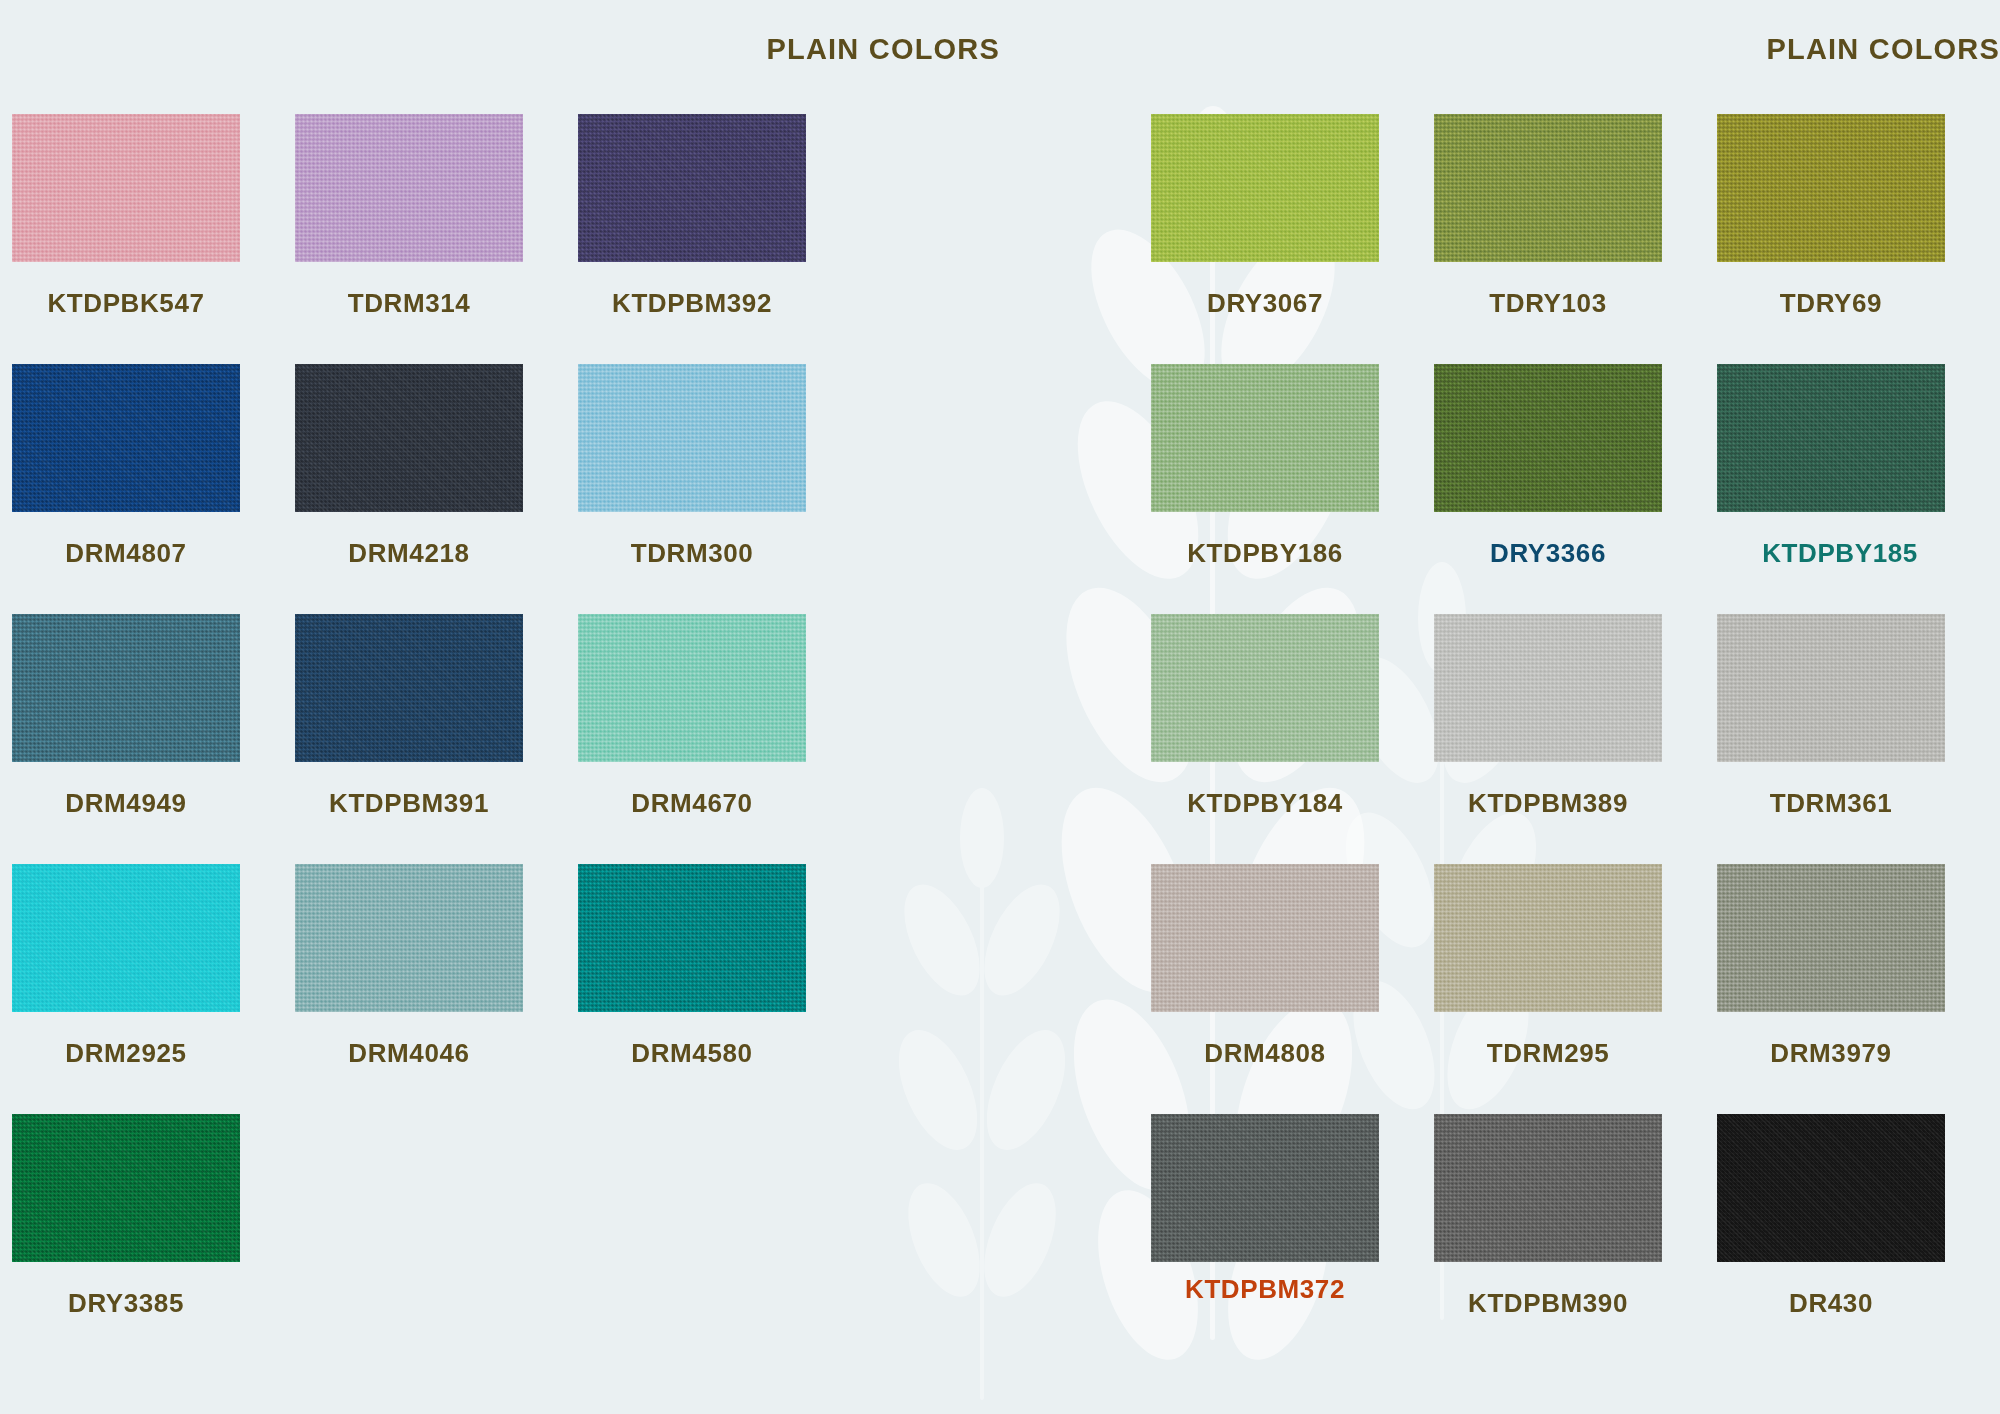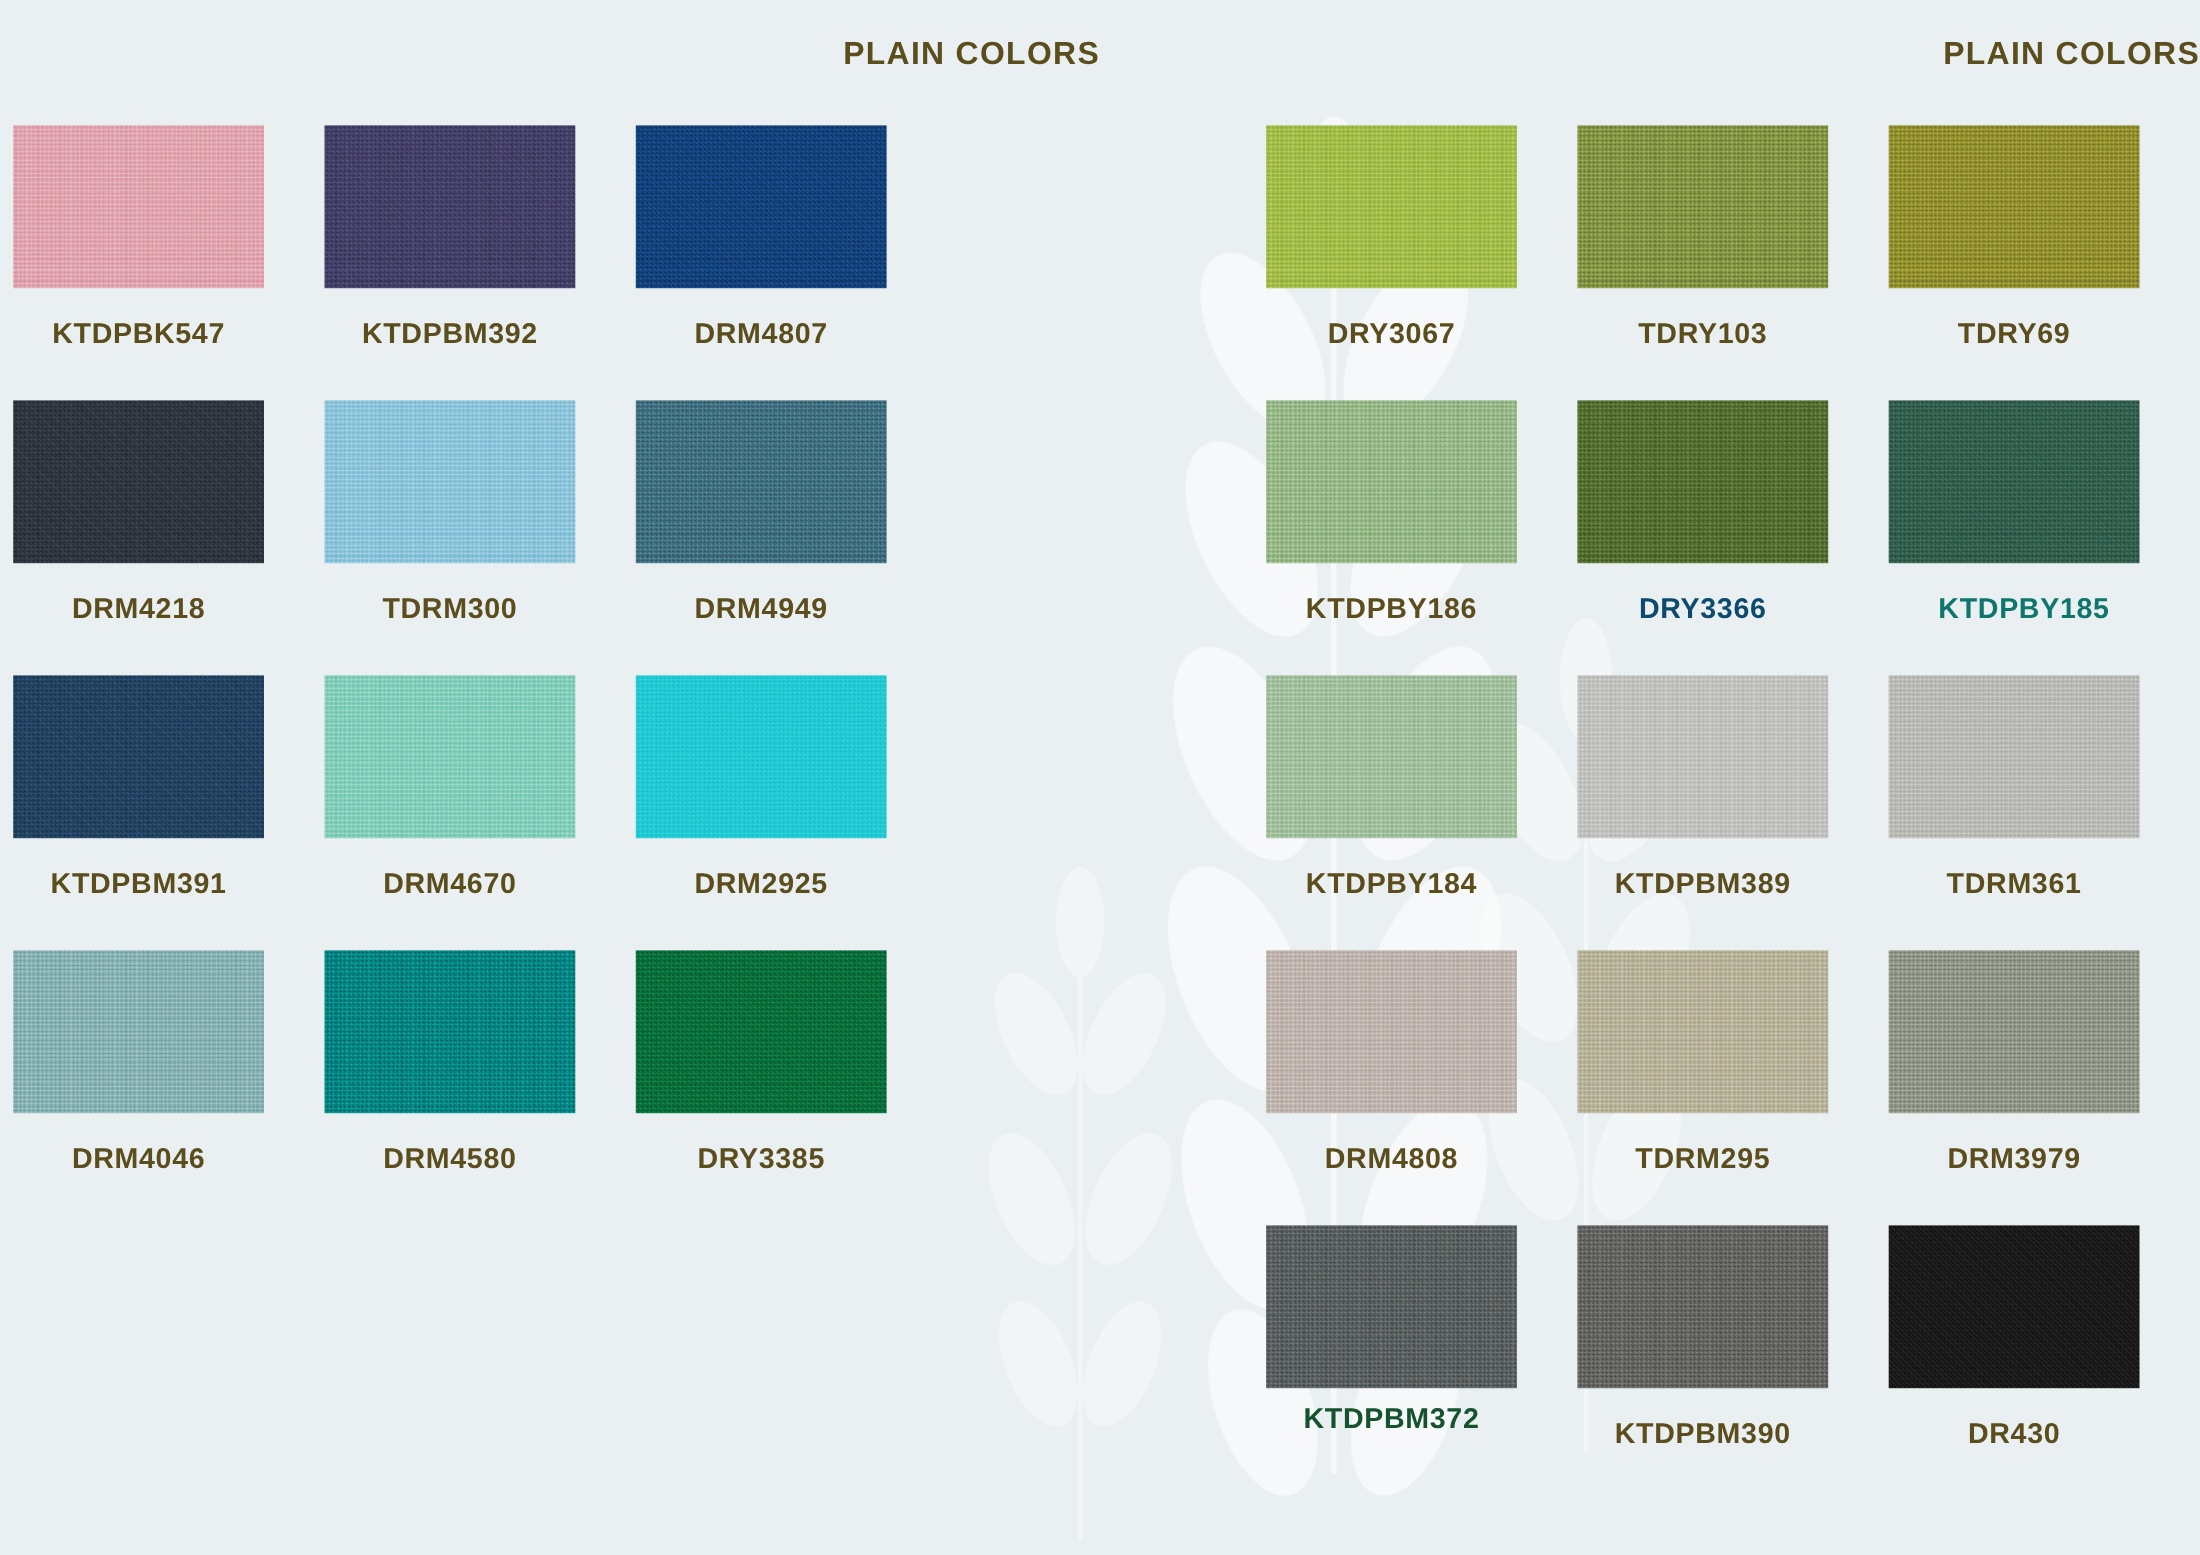--- a/index.html
+++ b/index.html
@@ -179,20 +179,24 @@
 <div id="page">
 
   <section class="panel left">
     <h2 class="panel-title" style="color: rgb(92, 77, 29);">PLAIN COLORS</h2>
     <div class="swatch-grid">
       <div class="swatch-cell">
         <div class="swatch-chip" style="background-color: rgb(224, 163, 174);"></div>
         <div class="swatch-label" style="color: rgb(92, 77, 29);">KTDPBK547</div>
       </div>
       <div class="swatch-cell">
+        <div class="swatch-chip" style="background-color: rgb(187, 156, 200);"></div>
+        <div class="swatch-label" style="color: rgb(92, 77, 29);">TDRM314</div>
+      </div>
+      <div class="swatch-cell">
         <div class="swatch-chip" style="background-color: rgb(64, 59, 99);"></div>
         <div class="swatch-label" style="color: rgb(92, 77, 29);">KTDPBM392</div>
       </div>
 
       <div class="swatch-cell">
         <div class="swatch-chip" style="background-color: rgb(14, 61, 119);"></div>
         <div class="swatch-label" style="color: rgb(92, 77, 29);">DRM4807</div>
       </div>
       <div class="swatch-cell">
         <div class="swatch-chip" style="background-color: rgb(44, 50, 60);"></div>
@@ -286,21 +290,21 @@
         <div class="swatch-chip" style="background-color: rgb(181, 176, 150);"></div>
         <div class="swatch-label" style="color: rgb(92, 77, 29);">TDRM295</div>
       </div>
       <div class="swatch-cell">
         <div class="swatch-chip" style="background-color: rgb(142, 147, 132);"></div>
         <div class="swatch-label" style="color: rgb(92, 77, 29);">DRM3979</div>
       </div>
 
       <div class="swatch-cell">
         <div class="swatch-chip" style="background-color: rgb(85, 91, 90);"></div>
-        <div class="swatch-label" style="color: #14532d; margin-top: 12px;">KTDPBM372</div>
+        <div class="swatch-label" style="color: #c2410c; margin-top: 12px;">KTDPBM372</div>
       </div>
       <div class="swatch-cell">
         <div class="swatch-chip" style="background-color: rgb(96, 96, 95);"></div>
         <div class="swatch-label" style="color: rgb(92, 77, 29);">KTDPBM390</div>
       </div>
       <div class="swatch-cell">
         <div class="swatch-chip" style="background-color: rgb(22, 22, 22);"></div>
         <div class="swatch-label" style="color: rgb(92, 77, 29);">DR430</div>
       </div>
     </div>

